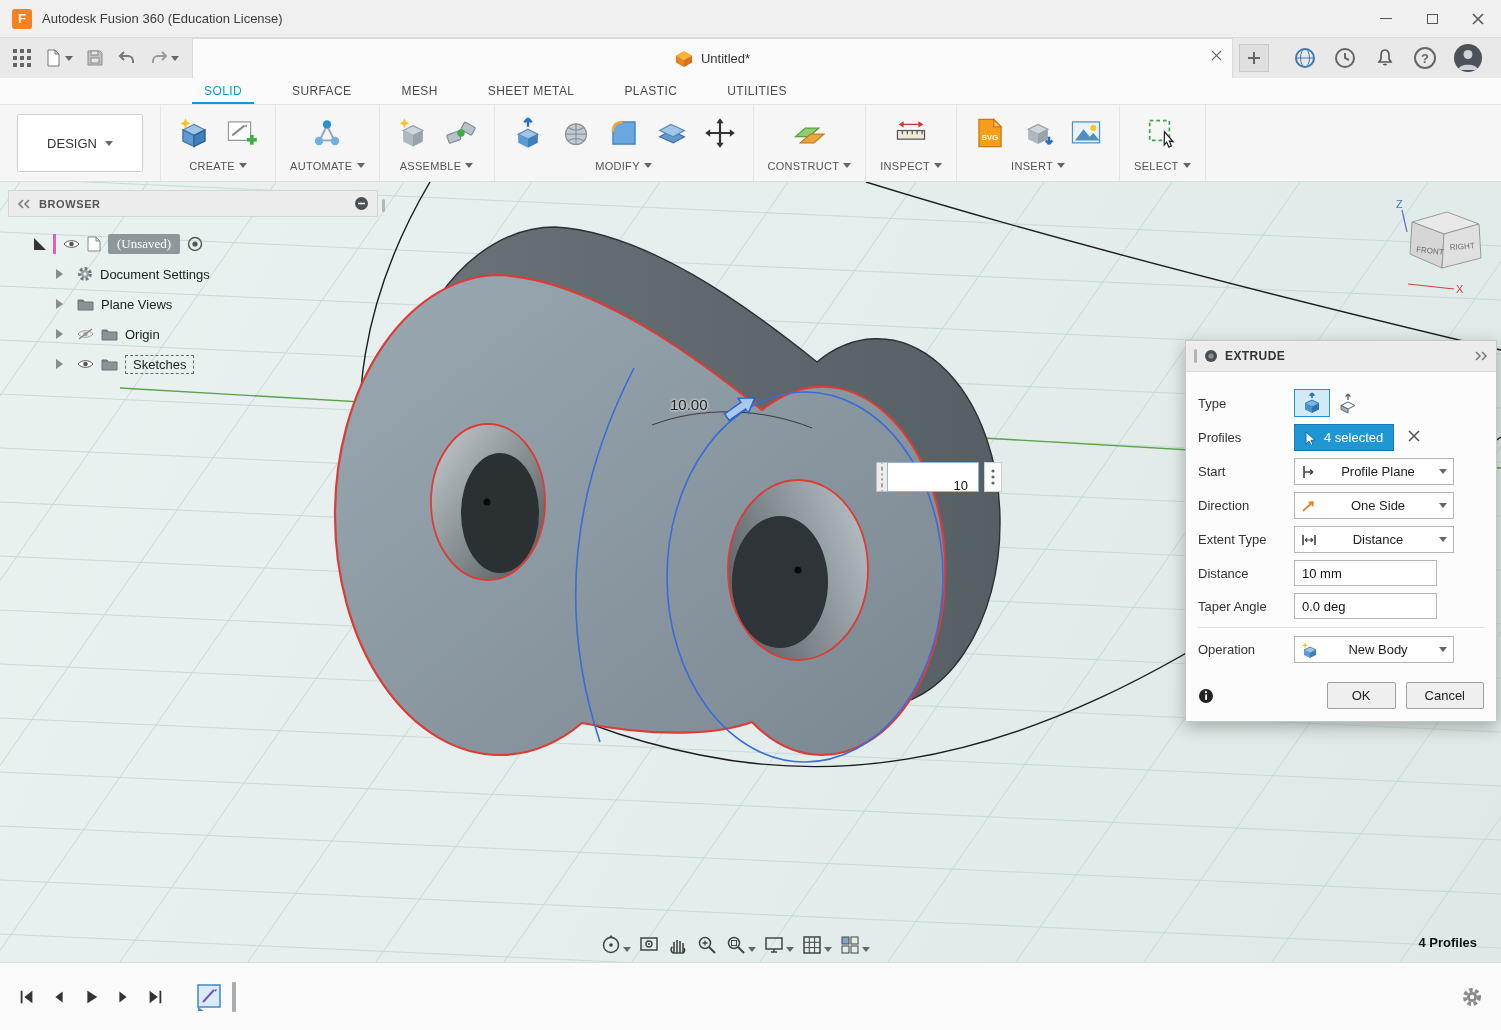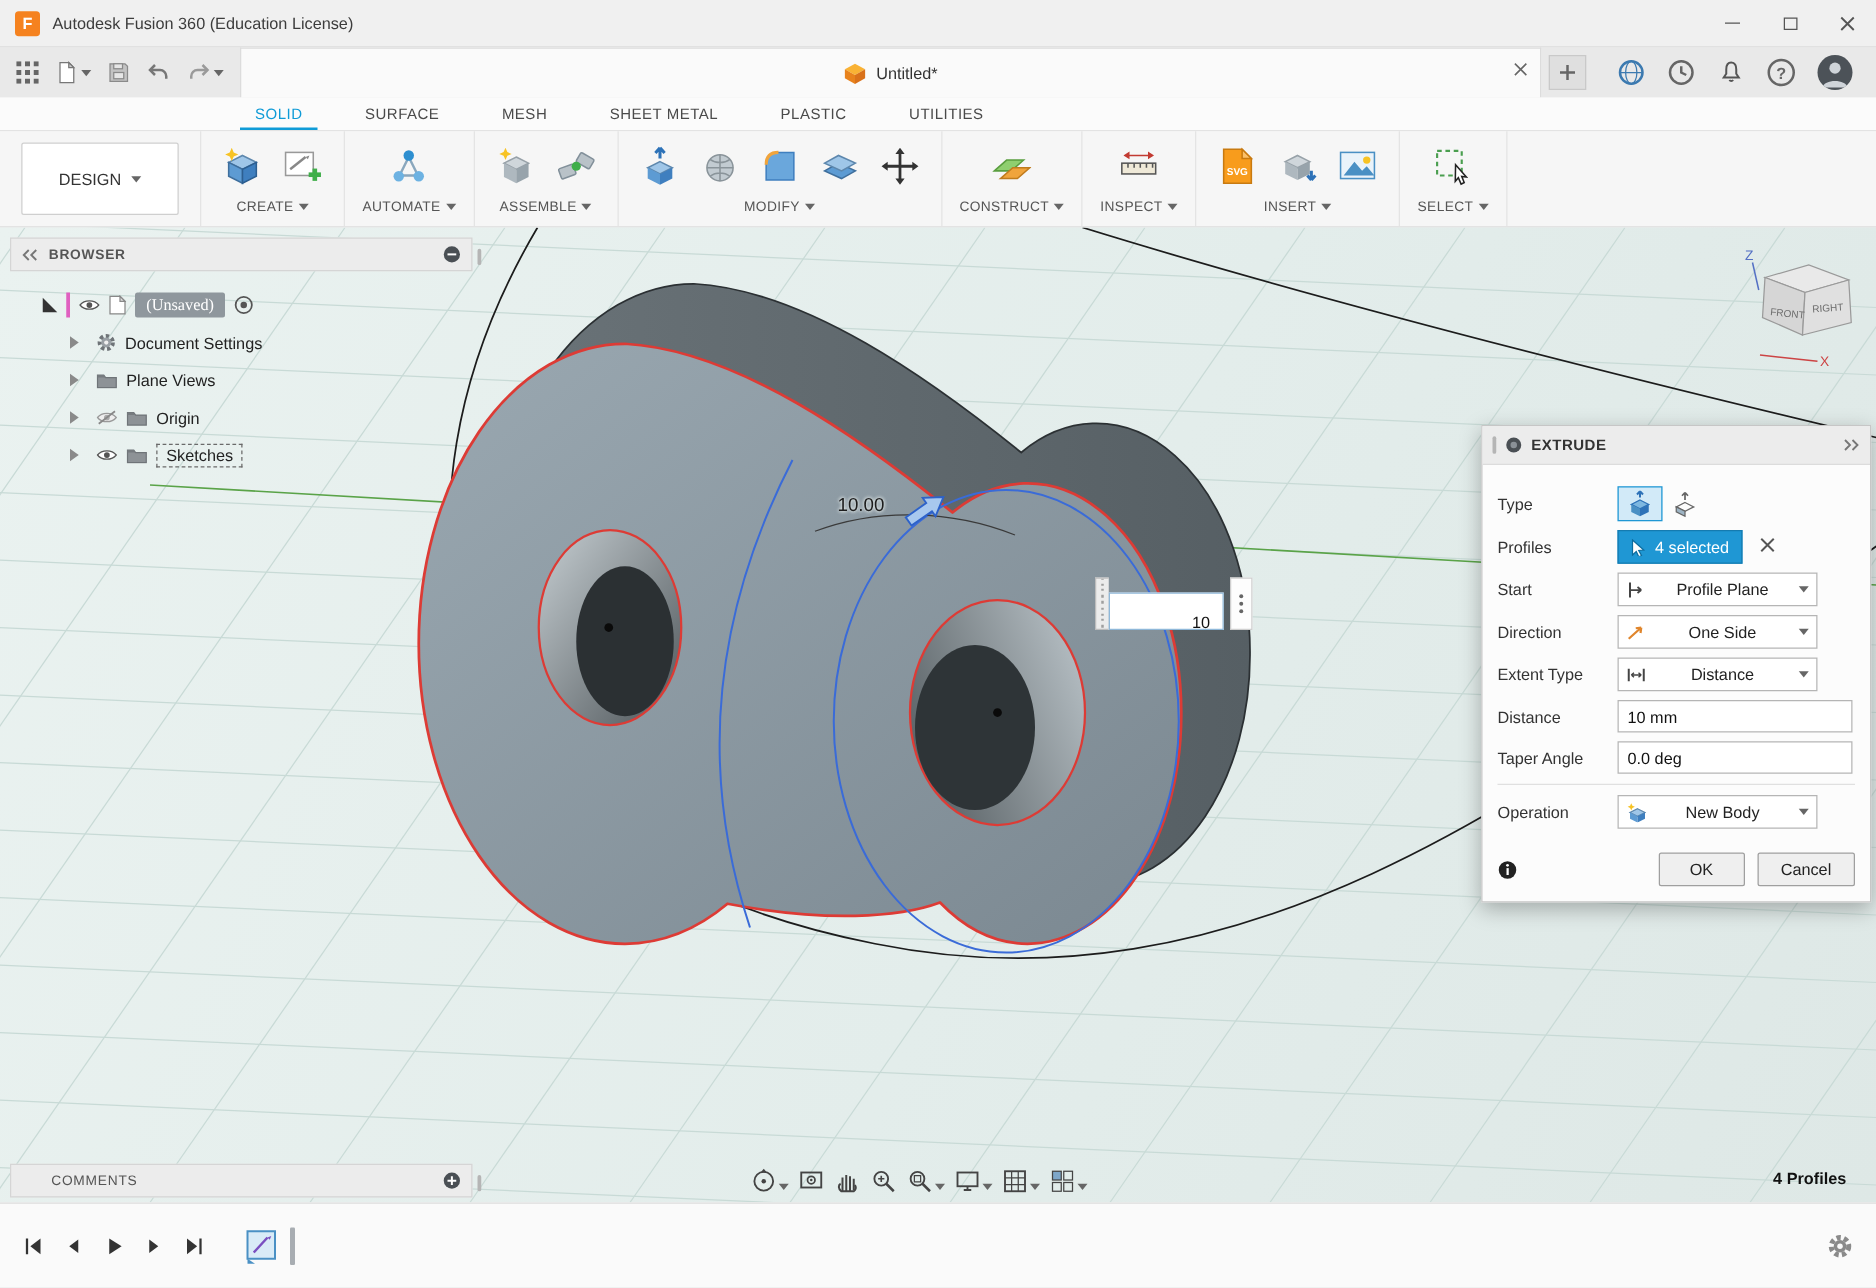--- a/index.html
+++ b/index.html
@@ -50,21 +50,21 @@
     background:linear-gradient(115deg,#eaf2f0 0%, #e3edeb 55%, #dee8e6 100%); }
   .vp-svg { position:absolute; top:0; left:0; }
 
   .dim-label { position:absolute; left:670px; top:214px; font-size:15px; color:#1d1d1d;
     text-shadow:0 0 3px #eef4f2,0 0 3px #eef4f2; }
 
   .dim-input-wrap { position:absolute; left:876px; top:280px; display:flex; align-items:stretch; }
   .grip { width:11px; background:#ececec; border:1px solid #bdbdbd; border-right:none;
     background-image:repeating-linear-gradient(to bottom,#9f9f9f 0 2px,transparent 2px 5px);
     background-size:2px 60%; background-repeat:repeat-y; background-position:4px center; cursor:grab; }
-  .dim-input { width:92px; height:30px; border:1px solid #8fb8d9; font-size:13px; text-align:right; padding:16px 10px 0 4px; background:#fff; color:#111;margin-top:12px; }
+  .dim-input { width:92px; height:30px; border:1px solid #8fb8d9; font-size:13px; text-align:right; padding:16px 10px 0 4px; background:#fff; color:#111; }
   .dots-btn { width:18px; margin-left:5px; background:#fdfdfd; border:1px solid #cfcfcf; display:flex; align-items:center; justify-content:center; cursor:pointer; }
 
   
   .browser { position:absolute; left:8px; top:8px; width:370px; }
   .panel-header { height:27px; background:#ececec; border:1px solid #d5d5d5; display:flex; align-items:center; padding:0 8px; gap:8px; }
   .panel-title { font-size:11px; letter-spacing:.6px; color:#555; }
   .panel-spacer { flex:1; }
   .scroll-nub { position:absolute; right:-8px; top:8px; width:3px; height:13px; background:#b5b5b5; border-radius:2px; }
   .tree { margin-top:12px; }
   .trow { display:flex; align-items:center; height:30px; gap:7px; cursor:pointer; }
@@ -92,21 +92,21 @@
   
   .dialog { position:absolute; left:1185px; top:158px; width:312px; background:#fcfcfc; border:1px solid #c6c6c6; box-shadow:0 5px 16px rgba(0,0,0,.28); }
   .dlg-header { height:27px; background:#ececec; border-bottom:1px solid #dcdcdc; display:flex; align-items:center; padding:15px 8px; gap:7px; }
   .dlg-grip { width:3px; height:14px; background:#b5b5b5; border-radius:2px; }
   .dlg-title { font-size:12px; font-weight:bold; letter-spacing:.4px; color:#333; }
   .dlg-body { padding:10px 12px 4px; }
   .drow { display:flex; align-items:center; margin:7px 0; }
   .dlabel { width:96px; font-size:13px; color:#333; flex:none; }
   .dd { display:flex; align-items:center; width:160px; height:27px; background:#fff; border:1px solid #b5b5b5; padding:0 6px; gap:7px; cursor:pointer; }
   .ddtext { flex:1; font-size:13px; color:#222; white-space:nowrap; }
-  .ti { width:188px; height:26px; border:1px solid #b5b5b5; font-size:13px; padding:0 7px; color:#111; font-family:"Liberation Sans",sans-serif; }
+  .ti { width:143px; height:26px; border:1px solid #b5b5b5; font-size:13px; padding:0 7px; color:#111; font-family:"Liberation Sans",sans-serif; }
   .typebtn { width:36px; height:28px; border:1px solid transparent; background:transparent; display:flex; align-items:center; justify-content:center; cursor:pointer; }
   .typebtn.sel { background:#d2eaf8; border:1px solid #1f97d4; }
   .chip { height:27px; background:#1f97d4; border:1px solid #157bb0; color:#fff; display:flex; align-items:center; gap:7px; padding:0 10px; font-size:13px; cursor:pointer; }
   .chip-x { margin-left:14px; border:none; background:transparent; cursor:pointer; }
   .dsep { border:none; border-top:1px solid #e0e0e0; margin:8px 0; }
   .dlg-footer { display:flex; align-items:center; padding:8px 12px 12px; gap:10px; }
   .btn { height:27px; background:#efefef; border:1px solid #9f9f9f; border-radius:2px; font-size:13px; color:#222; padding:0 18px; cursor:pointer; }
   .btn.ok { padding:0 24px; }
 
   
@@ -636,31 +636,20 @@
           </svg>
           <svg width="17" height="14" viewBox="0 0 17 14">
             <path d="M1 3 h5 l1.5 2 H16 v8 H1 z" fill="#8d9296" stroke="#6f7478"></path>
               <path d="M1 3 h5 l1.5 2 H1 z" fill="#767b7f"></path>
           </svg>
           <span class="tlabel dashed">Sketches</span>
         </div>
       </div>
     </div>
 
-    <div class="comments">
-      <div class="panel-header" style="position:relative;">
-        <span class="panel-title" style="margin-left:24px;">COMMENTS</span>
-        <span class="panel-spacer"></span>
-        <svg width="15" height="15" viewBox="0 0 15 15">
-          <circle cx="7.5" cy="7.5" r="6.5" fill="#4a4f54"></circle>
-            <path d="M7.5 4 V11 M4 7.5 H11" stroke="#fff" stroke-width="1.6"></path>
-        </svg>
-        <span class="scroll-nub"></span>
-      </div>
-    </div>
 
     <div class="viewtb">
       <button class="vbtn">
         <svg width="22" height="22" viewBox="0 0 22 22">
           <circle cx="11" cy="11" r="7.5" fill="none" stroke="#444" stroke-width="1.5"></circle>
             <circle cx="11" cy="11" r="1.8" fill="#444"></circle>
             <path d="M11 1 l2.5 3 h-5 z" fill="#444"></path>
         </svg>
         <span class="caret"></span>
       </button>

